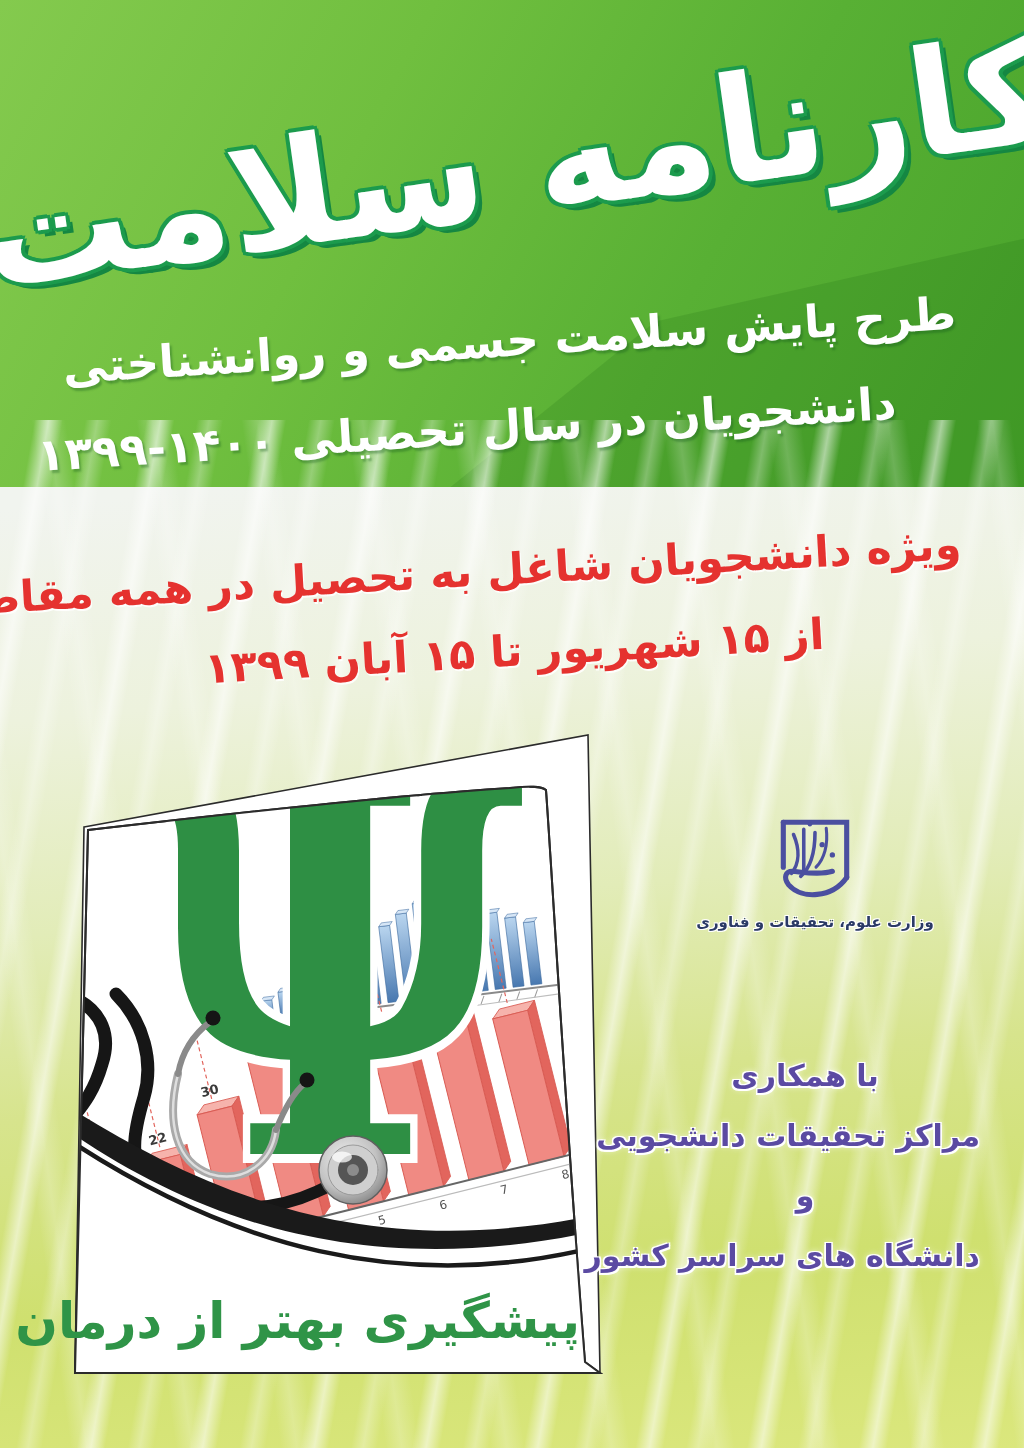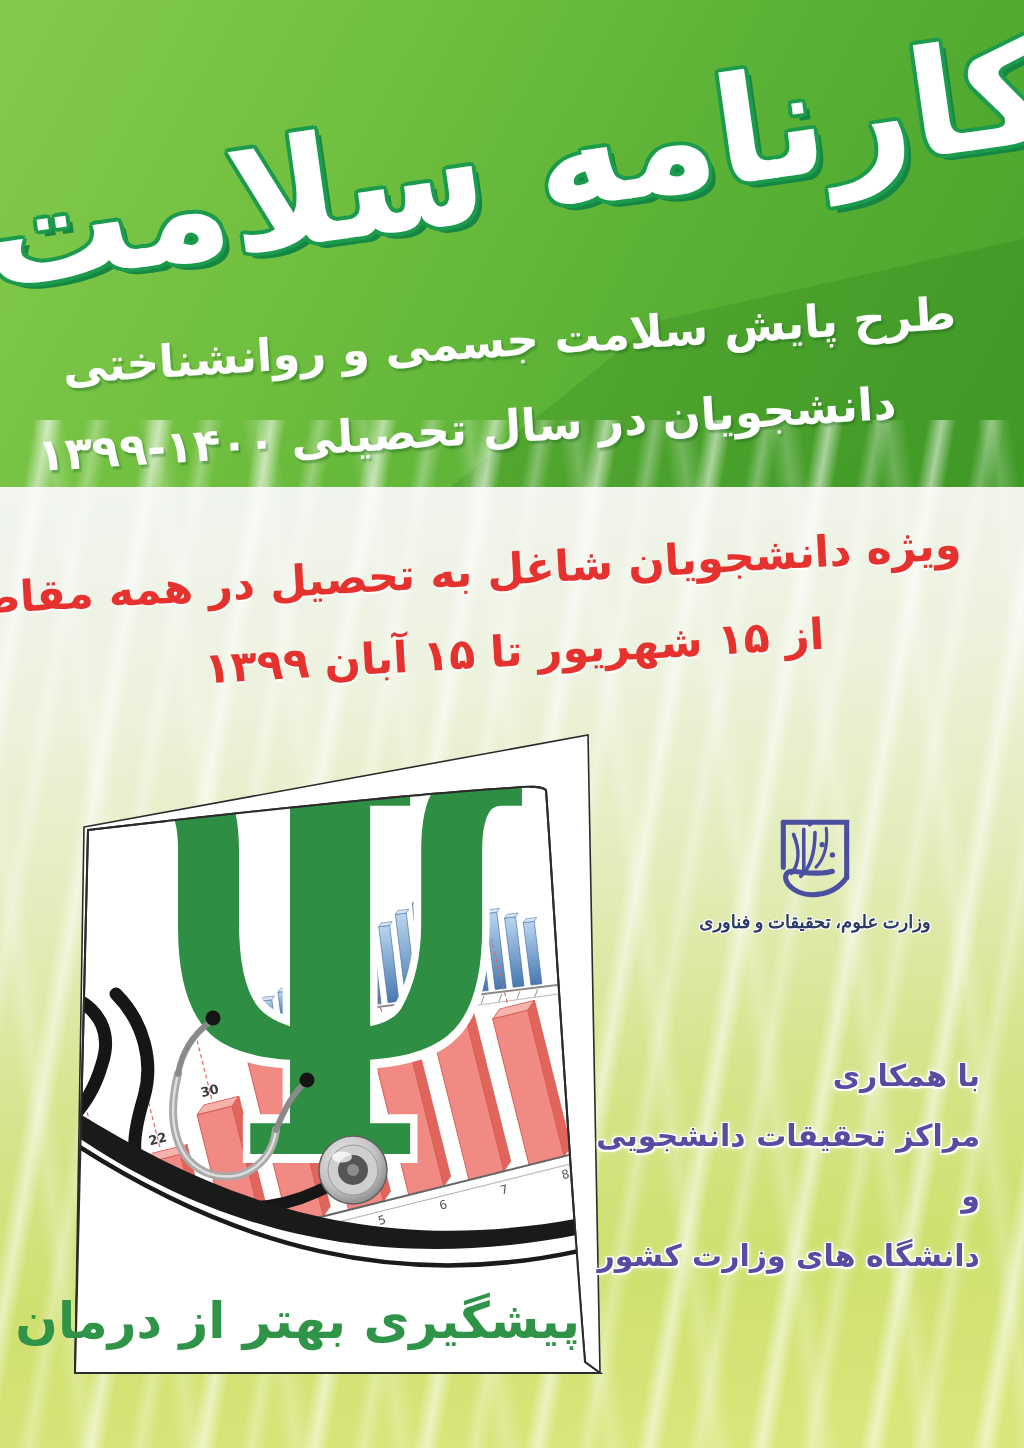--- a/index.html
+++ b/index.html
@@ -47,24 +47,24 @@
     color:#e5322f;font-weight:bold;font-size:43px;line-height:82px;white-space:nowrap;
     text-shadow:1px 2px 0 rgba(255,255,255,.85);
   }
   .artwork{position:absolute;left:58px;top:722px;width:566px;height:664px;}
   .slogan{
     position:absolute;left:90px;top:1292px;width:490px;text-align:center;
     font-size:50px;font-weight:bold;color:#2f9447;white-space:nowrap;
   }
   .org{position:absolute;left:640px;top:814px;width:350px;text-align:center;}
   .org .logo-wrap{height:90px;display:flex;align-items:flex-start;justify-content:center;}
-  .org-lines{margin-top:4px;color:#2b3a66;font-weight:bold;font-size:18px;line-height:29px;
-    text-shadow:-1px -1px 0 #fff,1px -1px 0 #fff,-1px 1px 0 #fff,1px 1px 0 #fff;font-family:Liberation Serif, serif;}
+  .org-lines{margin-top:4px;color:#2b3a66;font-weight:bold;font-size:15px;line-height:29px;
+    text-shadow:-1px -1px 0 #fff,1px -1px 0 #fff,-1px 1px 0 #fff,1px 1px 0 #fff;}
   .coop{
-    position:absolute;left:630px;top:1046px;width:350px;
+    position:absolute;left:630px;top:1046px;width:350px;text-align:center;
     color:#5b4aa2;font-weight:bold;font-size:30px;line-height:60px;white-space:nowrap;
     text-shadow:-1.5px -1.5px 0 #fff,1.5px -1.5px 0 #fff,-1.5px 1.5px 0 #fff,1.5px 1.5px 0 #fff,0 0 7px rgba(255,255,255,.9);
   }
 </style>
 </head>
 <body>
 
 <div class="poster">
 
   <div class="header">
@@ -276,16 +276,16 @@
     </div>
     <div class="org-lines">
       <div>وزارت علوم، تحقیقات و فناوری</div>
     </div>
   </div>
 
   <div class="coop">
     <div>با همکاری</div>
     <div>مراکز تحقیقات دانشجویی</div>
     <div>و</div>
-    <div>دانشگاه های وزارت کشور</div>
+    <div>دانشگاه های سراسر کشور</div>
   </div>
 
 </div>
 
 </body></html>

